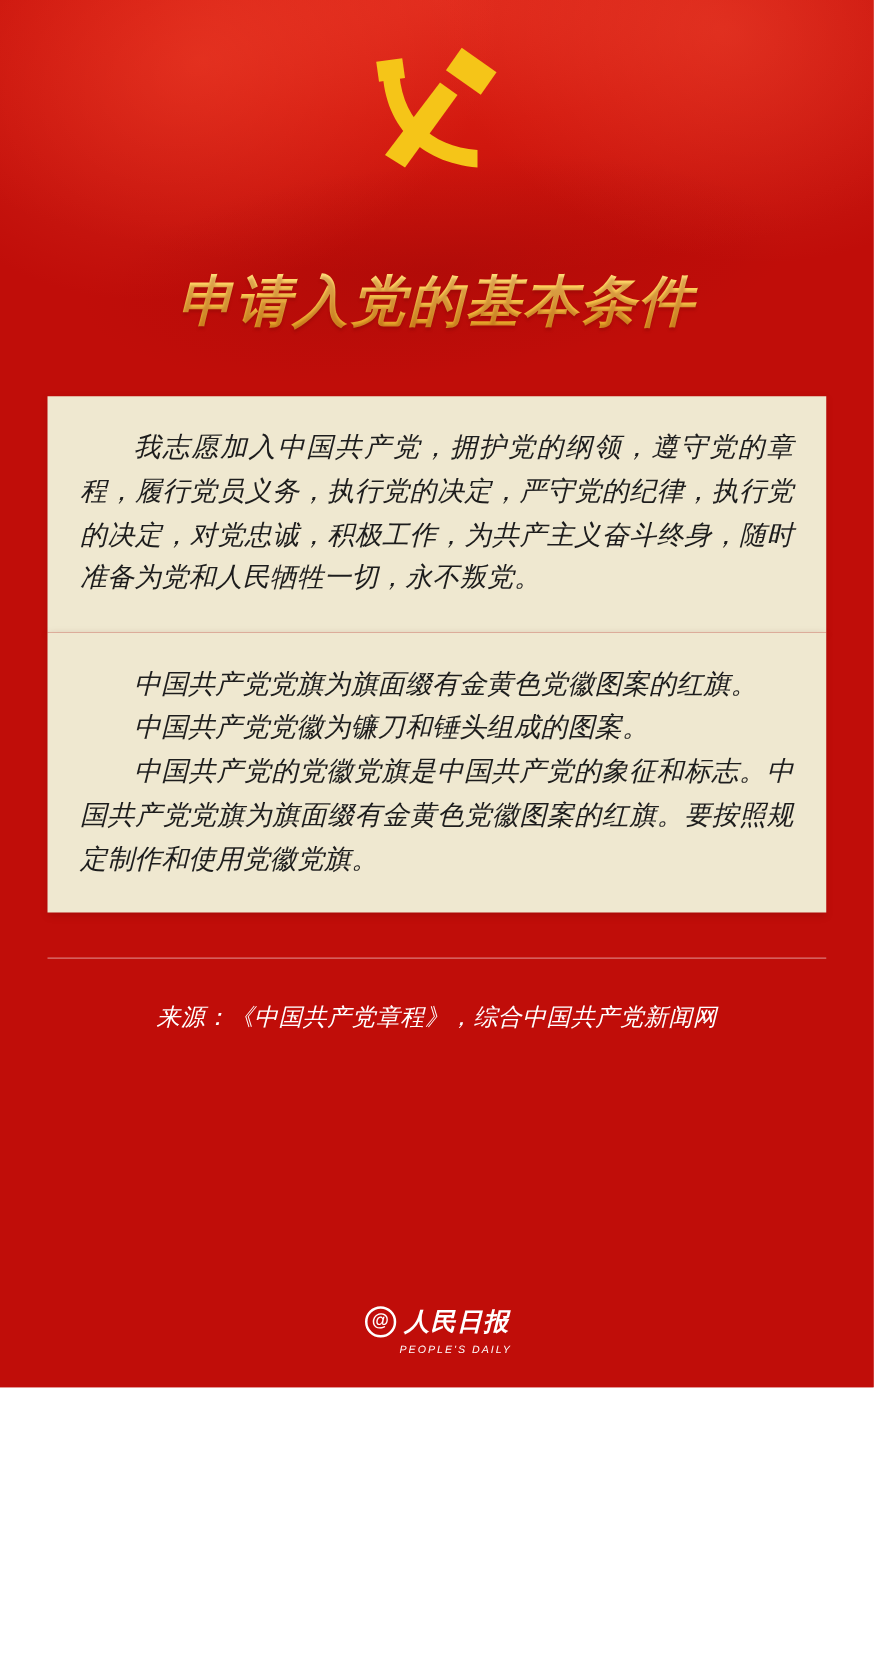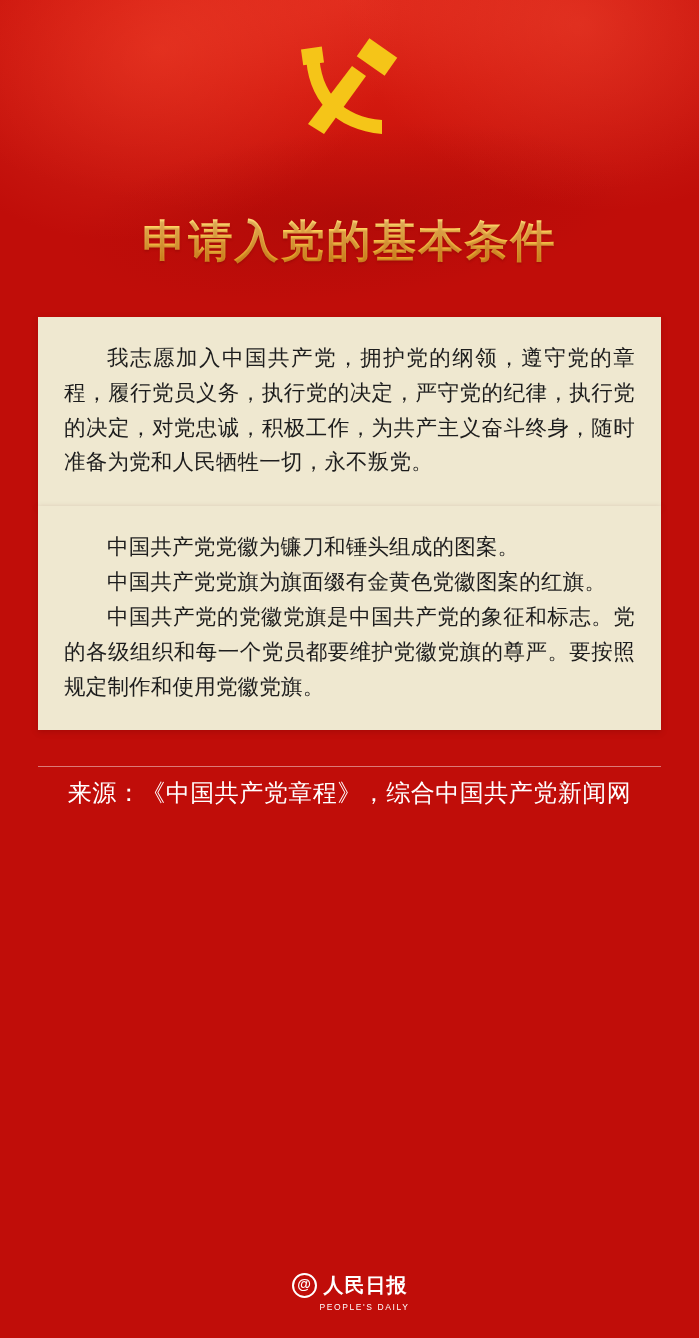--- a/index.html
+++ b/index.html
@@ -6,25 +6,26 @@
     margin: 0;
     padding: 0;
     background: #ffffff;
   }
   body {
     font-family: "Liberation Sans", "DejaVu Sans", sans-serif;
   }
   .poster {
     position: relative;
     width: 699px;
-    height: 1338px;
+    height: 1110px;
     overflow: hidden;
     background:
       radial-gradient(ellipse 520px 220px at 50% 0%, #e02a1c 0%, #d3190f 45%, #c00d09 100%),
       linear-gradient(180deg, #cf1a10 0%, #c9120c 35%, #c51009 100%);
+    font-style: italic;
   }
   
   .silk {
     position: absolute;
     left: 0; top: 0;
     width: 699px; height: 300px;
     pointer-events: none;
   }
   .silk .s1 {
     position: absolute;
@@ -102,23 +103,23 @@
     margin: 0;
     text-indent: 2em;
   }
   .card p + p {
     margin-top: 0px;
   }
 
   .source {
     margin: 36px 38px 12px 38px;
     border-top: 1px solid rgba(255,255,255,0.45);
-    padding-top: 10px;
-    color: #ffffff;
-    font-size: 24px;
+    padding-top: 34px;
+    color: #ffffff;
+    font-size: 19px;
     text-align: center;
     letter-spacing: 0.5px;
   }
 
   .footer {
     position: absolute;
     left: 0; right: 0;
     bottom: 26px;
     display: flex;
     flex-direction: column;
@@ -180,23 +181,23 @@
 
   <div class="content">
 
     <h1 class="section-title t1">申请入党的基本条件</h1>
 
     <div class="card">
       <p>我志愿加入中国共产党，拥护党的纲领，遵守党的章程，履行党员义务，执行党的决定，严守党的纪律，执行党的决定，对党忠诚，积极工作，为共产主义奋斗终身，随时准备为党和人民牺牲一切，永不叛党。</p>
     </div>
 
     <div class="card">
+      <p>中国共产党党旗为旗面缀有金黄色党徽图案的红旗。</p>
       <p>中国共产党党徽为镰刀和锤头组成的图案。</p>
-      <p>中国共产党党旗为旗面缀有金黄色党徽图案的红旗。</p>
-      <p>中国共产党的党徽党旗是中国共产党的象征和标志。党的各级组织和每一个党员都要维护党徽党旗的尊严。要按照规定制作和使用党徽党旗。</p>
+      <p>中国共产党的党徽党旗是中国共产党的象征和标志。中国共产党党旗为旗面缀有金黄色党徽图案的红旗。要按照规定制作和使用党徽党旗。</p>
     </div>
 
     <div class="source">来源：《中国共产党章程》，综合中国共产党新闻网</div>
   </div>
 
   <div class="footer">
     <div class="logo-row">
       <div class="logo-at">@</div>
       <div class="logo-cn">人民日报</div>
     </div>

